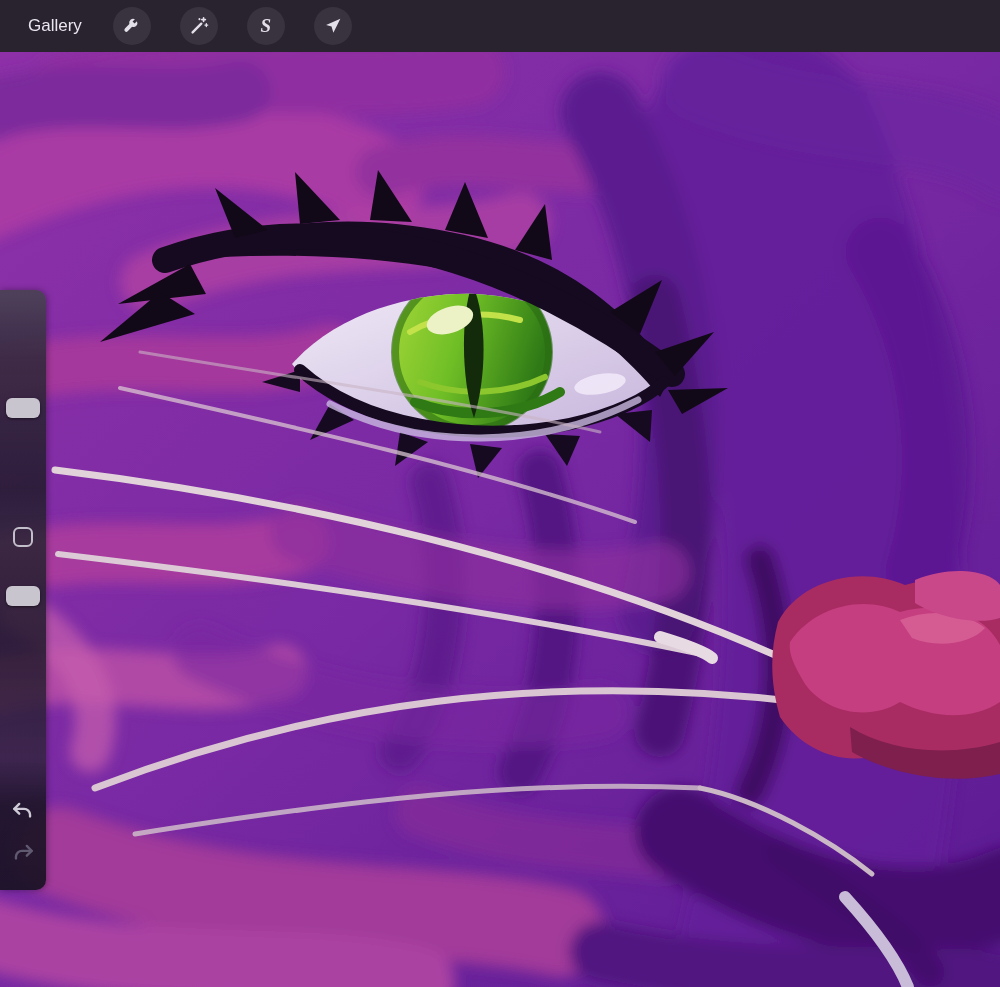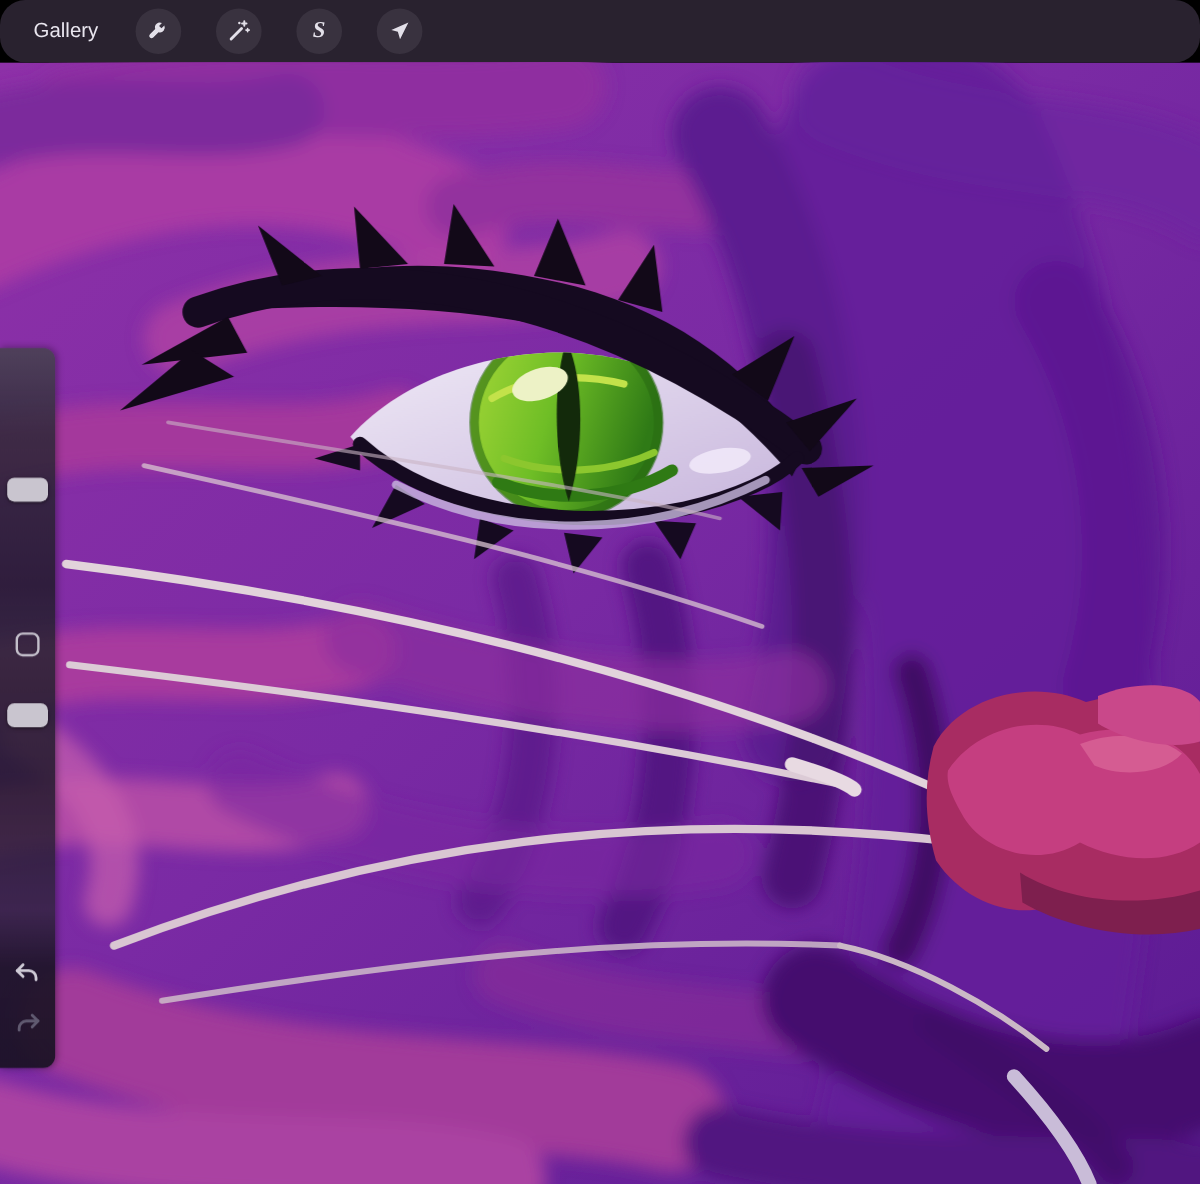--- a/index.html
+++ b/index.html
@@ -1,21 +1,21 @@
 <!DOCTYPE html>
 <html><head>
 <meta charset="utf-8">
 <style>
   html,body{margin:0;padding:0;background:#000;}
   body{width:1000px;height:987px;overflow:hidden;position:relative;
        font-family:"Liberation Sans",sans-serif;-webkit-font-smoothing:antialiased;}
 
   
   .topbar{position:absolute;top:0;left:0;width:1000px;height:52px;
-          background:#29222f;display:flex;align-items:center;z-index:30;border-radius:21px;}
+          background:#29222f;display:flex;align-items:center;z-index:30;}
   .gallery{color:#e9e6ef;font-size:17px;margin-left:28px;margin-right:31px;cursor:default;}
   .icon-btn{width:38px;height:38px;border-radius:50%;background:#39323f;border:none;
             margin-right:29px;display:flex;align-items:center;justify-content:center;
             padding:0;cursor:pointer;}
   .icon-btn svg{display:block;}
   .sel-s{font-family:"Liberation Serif",serif;font-style:italic;font-weight:700;
          font-size:19px;color:#e3e0e9;line-height:1;transform:translateY(-1px);}
 
   
   .canvas{position:absolute;top:52px;left:0;width:1000px;height:935px;z-index:1;}

